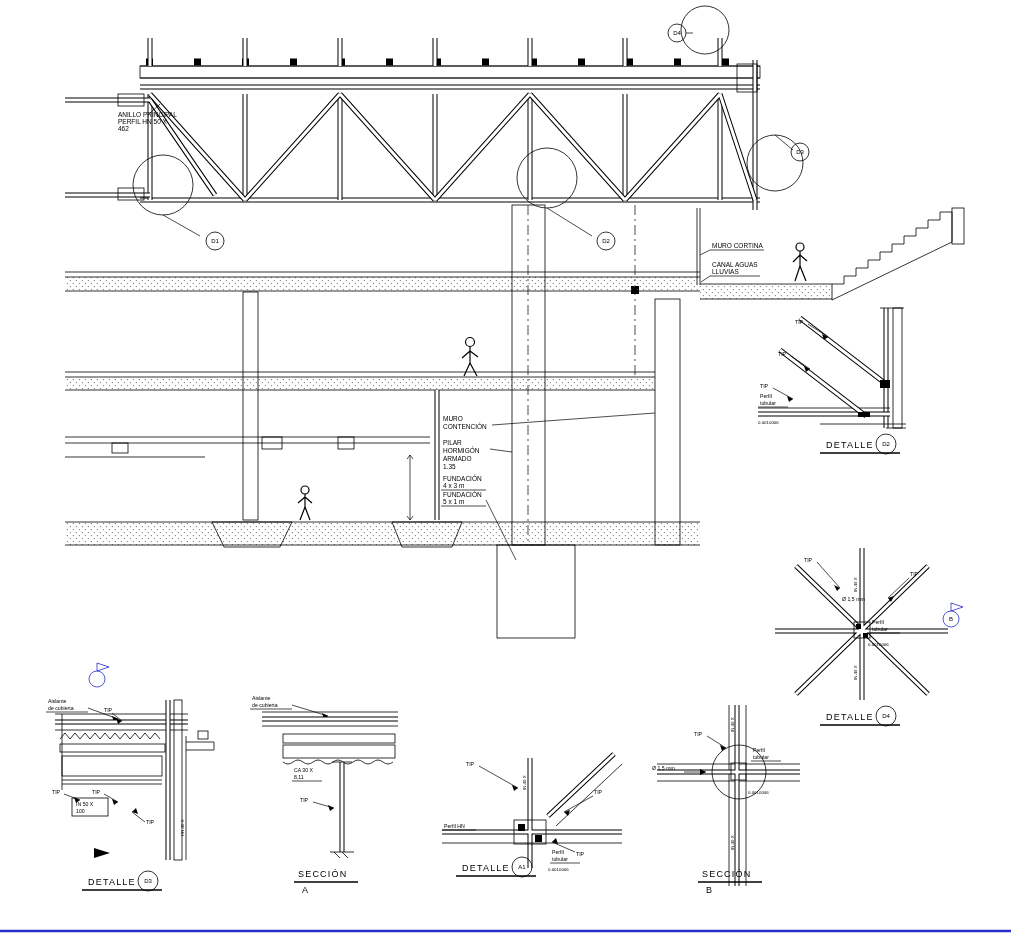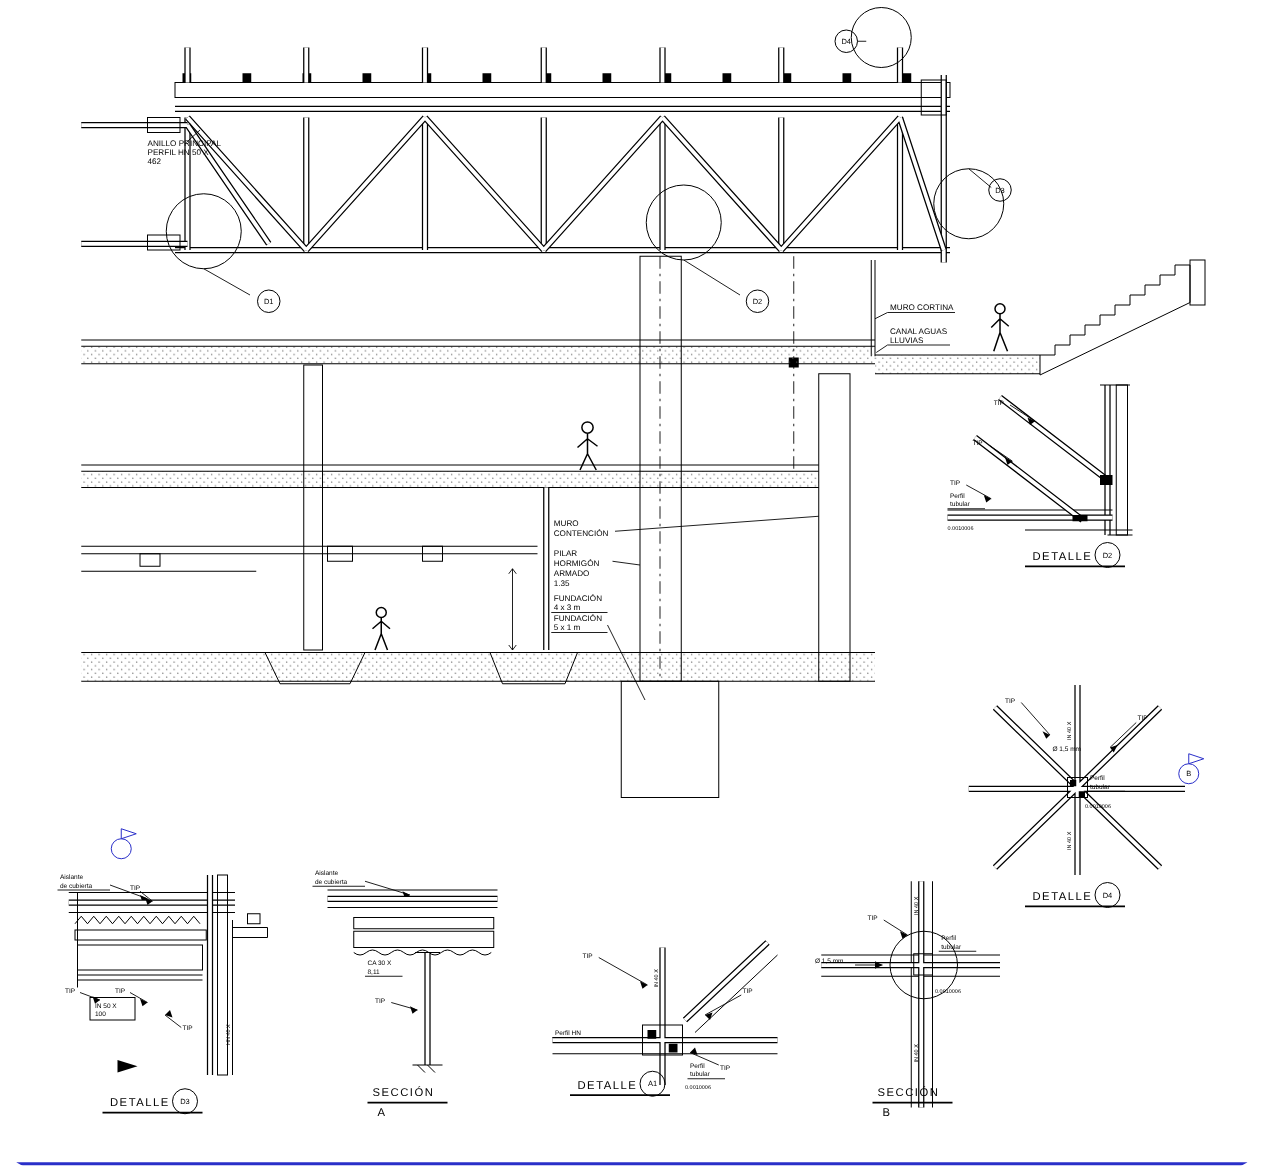--- a/index.html
+++ b/index.html
@@ -1,16 +1,16 @@
 <!DOCTYPE html>
 <html><head>
 <meta charset="utf-8">
 <style>
   html,body{margin:0;padding:0;background:#fff;}
-  #stage{position:relative;width:1011px;height:936px;background:#ffffff;overflow:hidden;border-radius:32px;}
+  #stage{position:relative;width:1011px;height:936px;background:#ffffff;overflow:hidden;}
   svg{position:absolute;left:0;top:0;}
   text{font-family:"Liberation Sans","DejaVu Sans",sans-serif;fill:#000;}
   .t9{font-size:9px;letter-spacing:1.2px;}
   .t6{font-size:6.5px;}
   .t5{font-size:5.2px;}
   .t4{font-size:4.4px;}
   .tb{font-size:6px;text-anchor:middle;}
   .mO{stroke:#000;stroke-width:5;fill:none;stroke-linecap:butt;}
   .mI{stroke:#fff;stroke-width:3;fill:none;stroke-linecap:butt;}
   .tn{stroke:#000;stroke-width:0.8;fill:none;}

